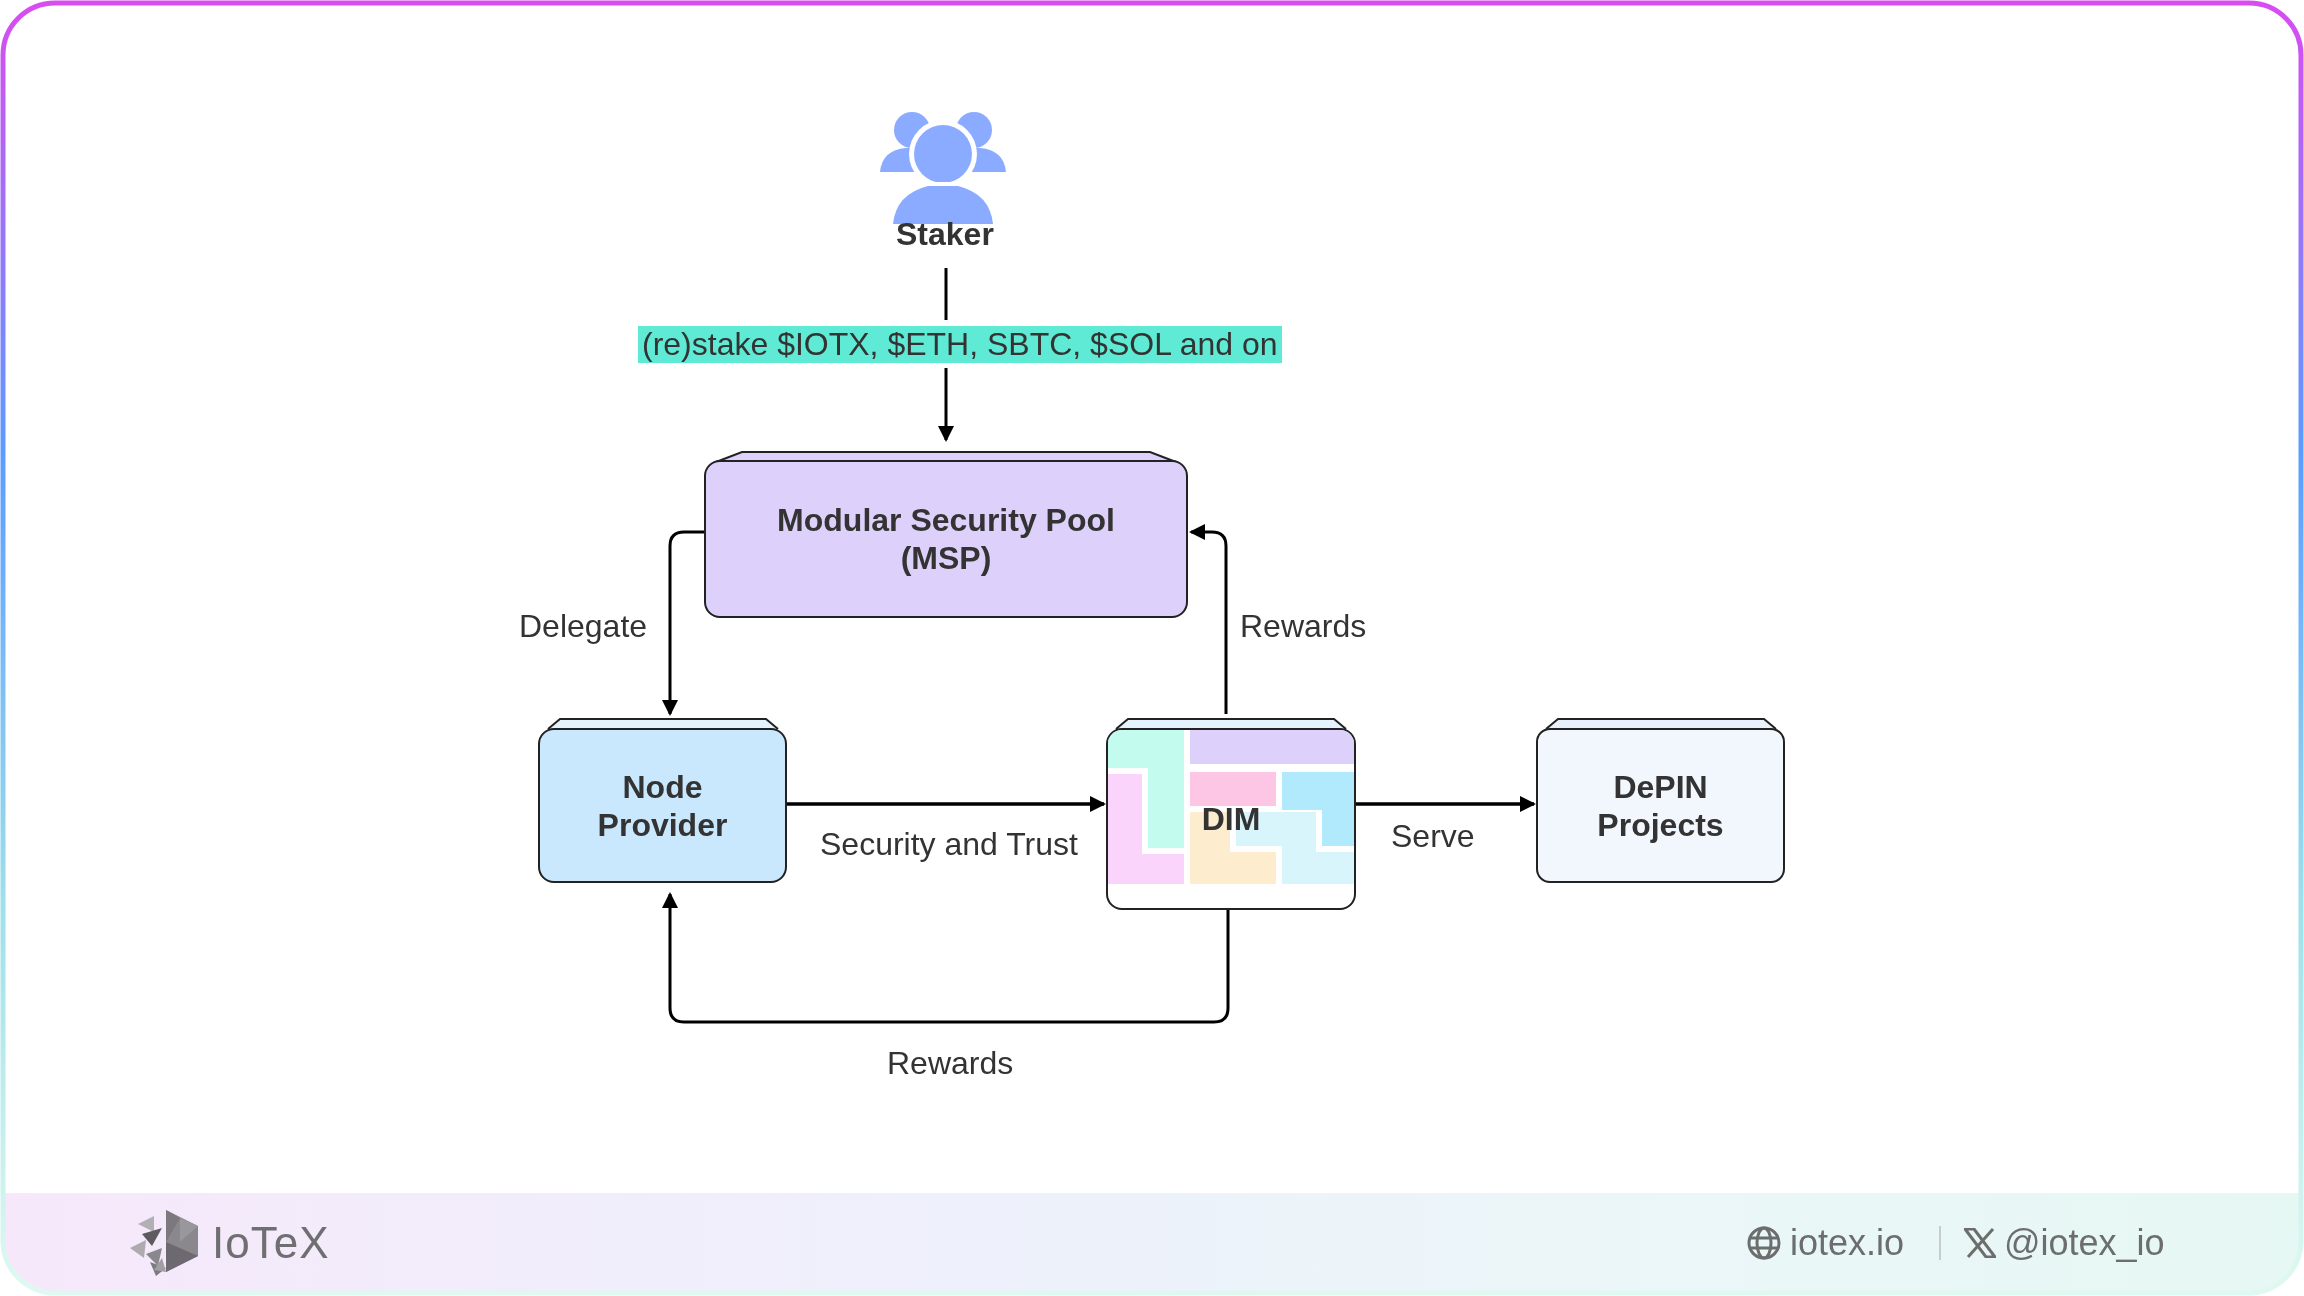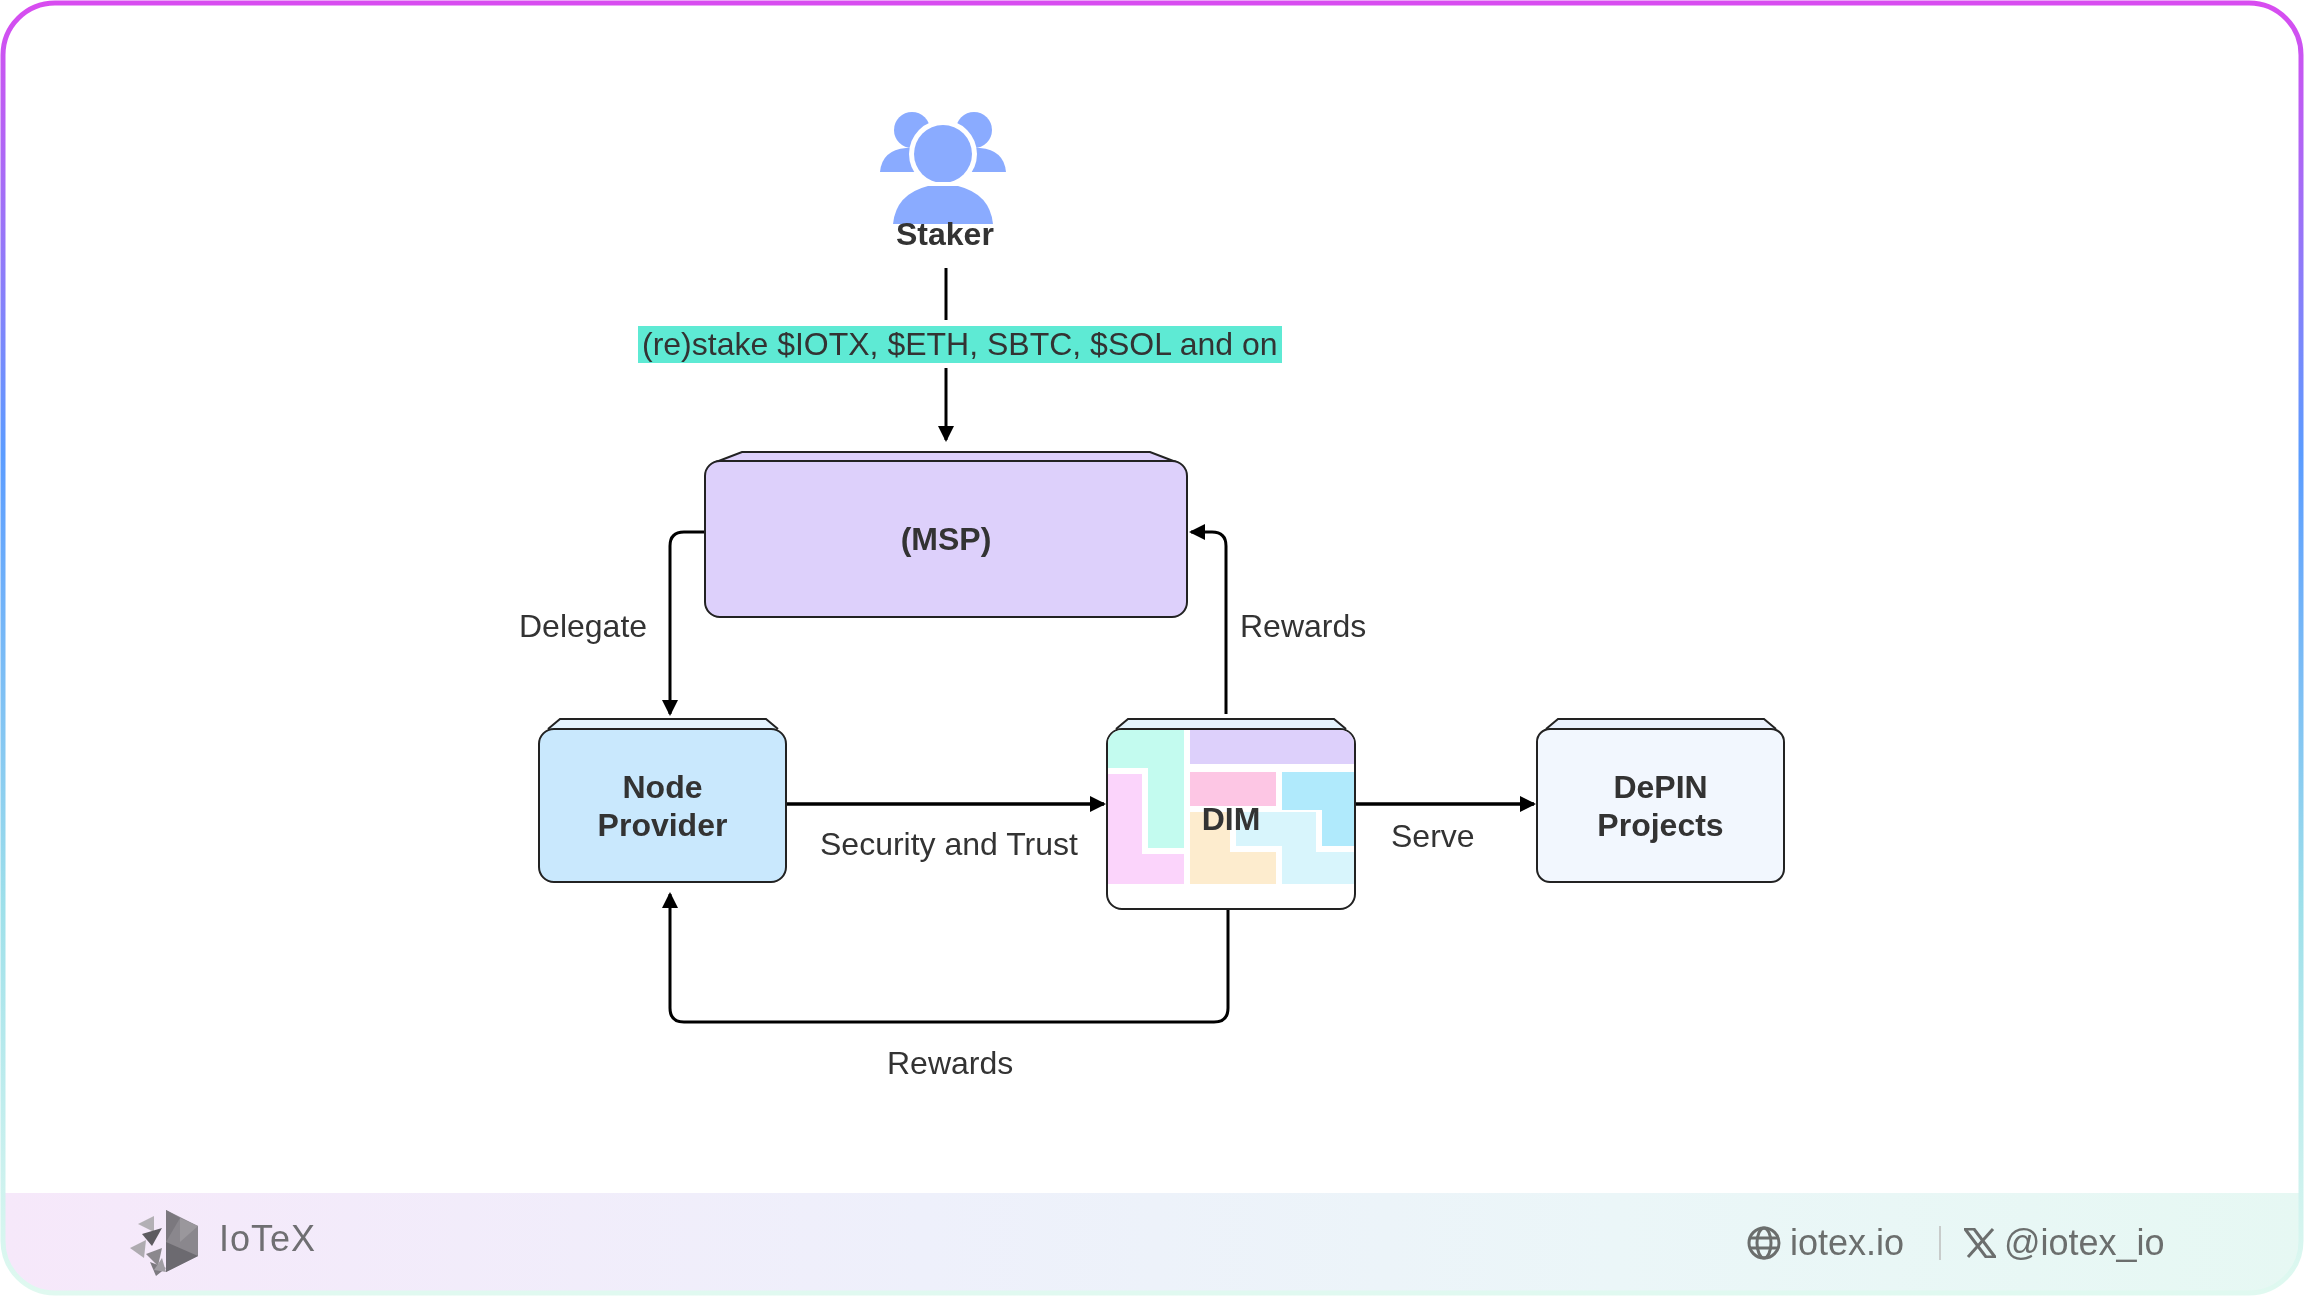--- a/index.html
+++ b/index.html
@@ -11,21 +11,21 @@
   .footer { position:absolute; left:0; top:1190px; width:2304px; height:106px;
             background:linear-gradient(90deg,#f6e8fa 0%, #eef0fb 40%, #ebf6f8 70%, #e6f8f3 100%); }
   .border-svg { position:absolute; left:0; top:0; }
   .txt { position:absolute; color:#333333; white-space:nowrap; }
   .lbl { font-size:32px; color:#333; }
   .box { position:absolute; box-sizing:border-box; border:2px solid #222; border-radius:16px;
          display:flex; align-items:center; justify-content:center; text-align:center;
          font-weight:bold; font-size:32px; color:#333; line-height:38px; }
   .diag { position:absolute; left:0; top:0; }
   .staker-label { font-weight:bold; font-size:32px; }
-  .logo-text { position:absolute; left:219px; top:1218px; font-size:36px; color:#6f6f72; letter-spacing:1px; }
+  .logo-text { position:absolute; left:212px; top:1218px; font-size:44px; color:#6f6f72; letter-spacing:1px; }
   .soc { position:absolute; top:1222px; font-size:36px; color:#6b6e6d; font-weight:normal; }
 </style>
 </head>
 <body>
 
 <div class="frame">
   <div class="card">
     <div class="footer"></div>
   </div>
   <svg class="border-svg" width="2304" height="1296">
@@ -86,20 +86,21 @@
 
 <div class="txt lbl" style="left:638px;top:326px;background:#5eead4;padding:0 4px;">(re)stake $IOTX, $ETH, SBTC, $SOL and on</div>
 <div class="txt lbl" style="left:519px;top:608px;">Delegate</div>
 <div class="txt lbl" style="left:1240px;top:608px;">Rewards</div>
 <div class="txt lbl" style="left:820px;top:826px;">Security and Trust</div>
 <div class="txt lbl" style="left:1391px;top:818px;">Serve</div>
 <div class="txt lbl" style="left:887px;top:1045px;">Rewards</div>
 
 <div class="box" style="left:704px;top:460px;width:484px;height:158px;background:#ddd0fb;">
   <div>
+    <div>Modular Security Pool</div>
     <div>(MSP)</div>
   </div>
 </div>
 
 <div class="box" style="left:538px;top:728px;width:249px;height:155px;background:#c9e8fd;">
   <div>
     <div>Node</div>
     <div>Provider</div>
   </div>
 </div>

